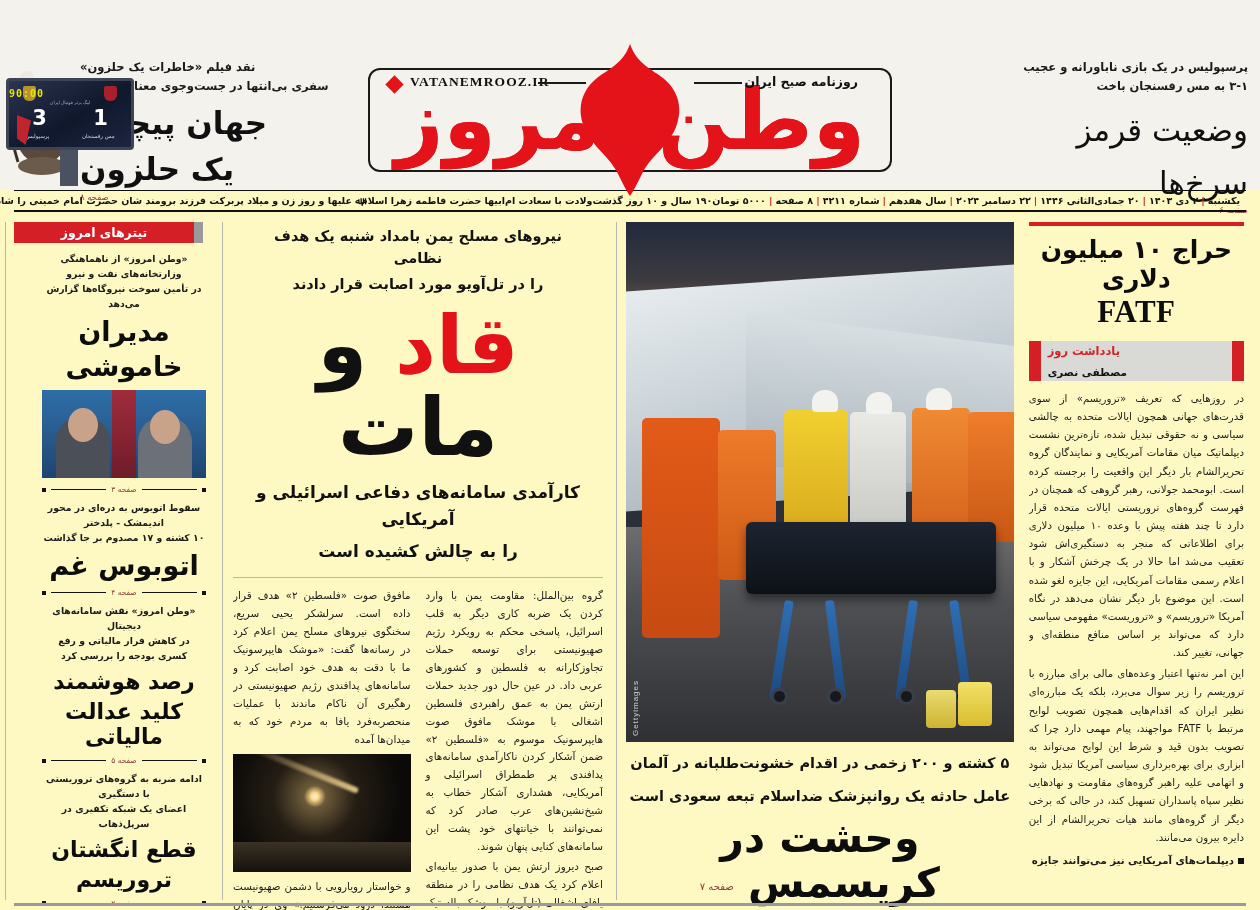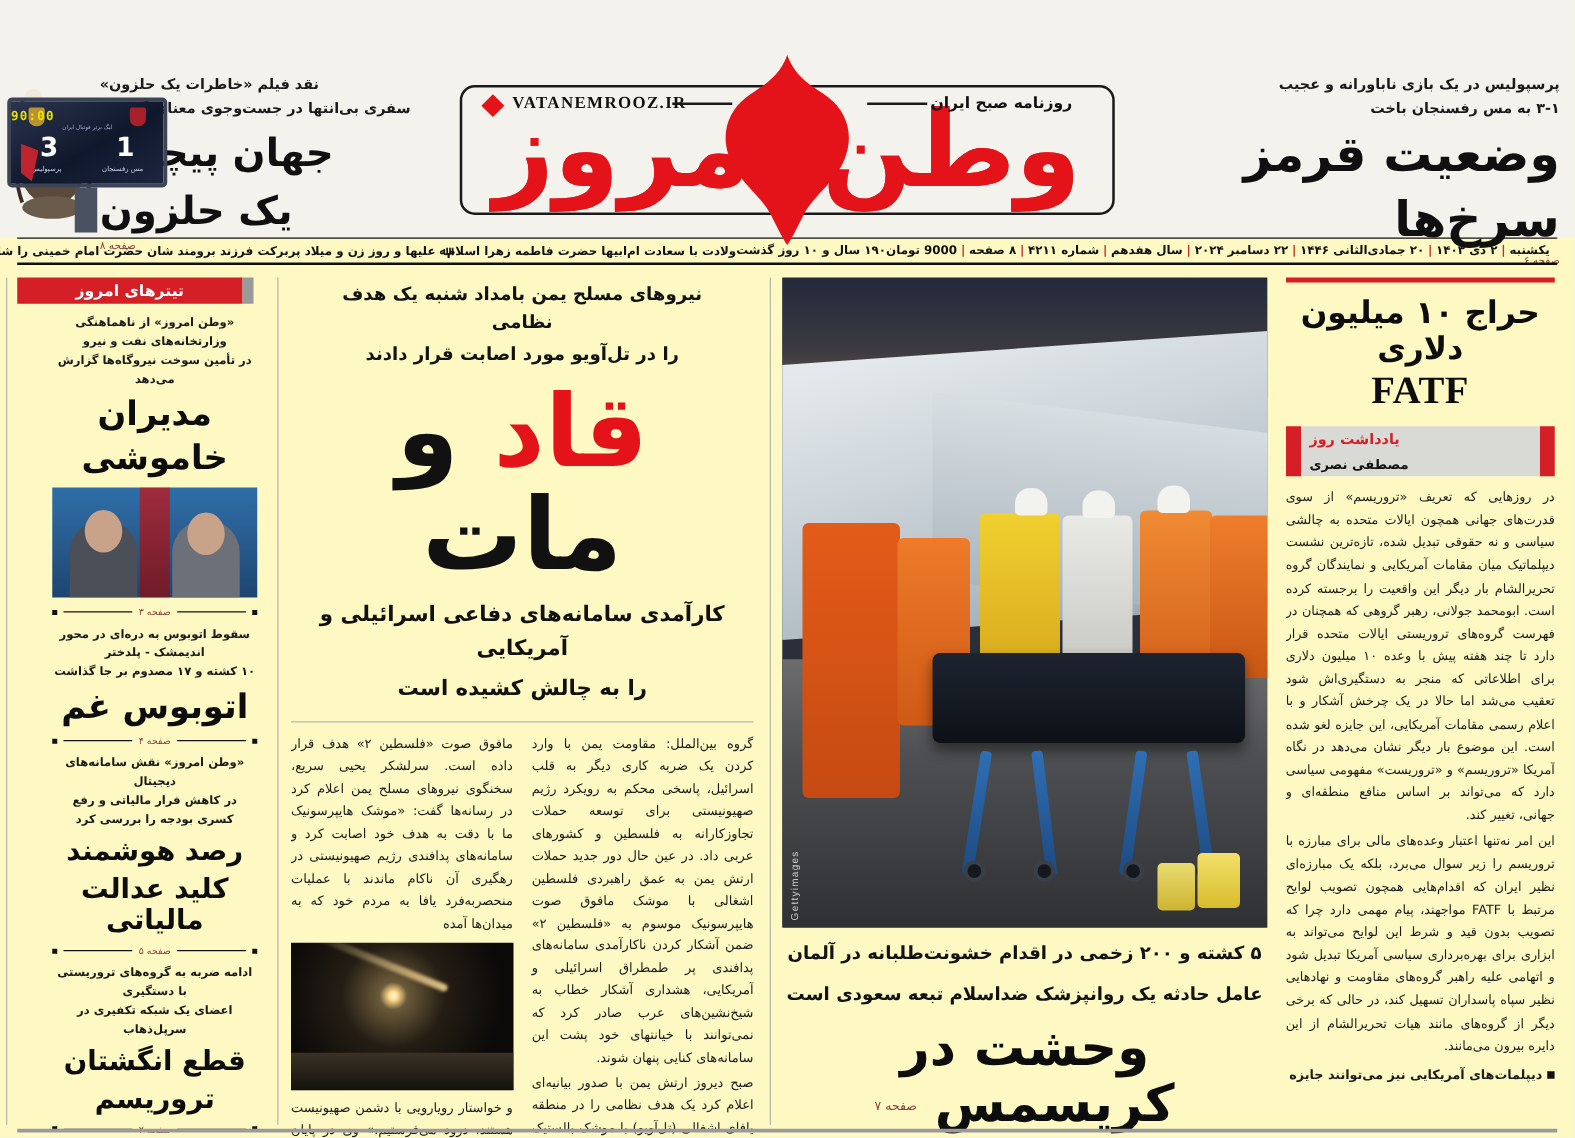--- a/index.html
+++ b/index.html
@@ -148,23 +148,23 @@
     text-align: right;
   }
   .teaser-right .kicker {
     font-size: 11.5px;
     line-height: 1.65;
     color: #1a1a1a;
     font-weight: 700;
     letter-spacing: -0.2px;
   }
   .teaser-right .big {
-    margin-top: 6px;
-    font-size: 39px;
-    font-weight: 700;
+    margin-top: 16px;
+    font-size: 31px;
+    font-weight: 400;
     line-height: 1.18;
     color: #101010;
     letter-spacing: -1px;
   }
   .teaser-right .pagref {
     margin-top: 4px;
     font-size: 8.5px;
     color: #8a3b3b;
     letter-spacing: 0.4px;
   }
@@ -640,21 +640,21 @@
           <span>پرسپولیس</span>
         </div>
         <div class="sb-flag"></div>
       </div>
       <div class="sb-pole"></div>
     </div>
   </div>
 
   <div class="datebar">
     <div class="seg">
-      <span>یکشنبه</span><span class="sep">|</span><span>۲ دی ۱۴۰۳</span><span class="sep">|</span><span>۲۰ جمادی‌الثانی ۱۴۴۶</span><span class="sep">|</span><span>۲۲ دسامبر ۲۰۲۴</span><span class="sep">|</span><span>سال هفدهم</span><span class="sep">|</span><span>شماره ۴۲۱۱</span><span class="sep">|</span><span>۸ صفحه</span><span class="sep">|</span><span>9000 تومان</span>
+      <span>یکشنبه</span><span class="sep">|</span><span>۲ دی ۱۴۰۳</span><span class="sep">|</span><span>۲۰ جمادی‌الثانی ۱۴۴۶</span><span class="sep">|</span><span>۲۲ دسامبر ۲۰۲۴</span><span class="sep">|</span><span>سال هفدهم</span><span class="sep">|</span><span>شماره ۴۲۱۱</span><span class="sep">|</span><span>۸ صفحه</span><span class="sep">|</span><span>۵۰۰۰ تومان</span>
     </div>
     <div class="seg">۱۹۰ سال و ۱۰ روز گذشت</div>
     <div class="seg">ولادت با سعادت ام‌ابیها حضرت فاطمه زهرا اسلام‌ﷲ علیها و روز زن و میلاد پربرکت فرزند برومند شان حضرت امام خمینی را شاد باش می‌گوییم</div>
   </div>
 
   <div class="content">
 
     <div class="sidebar">
       <div class="sb-head">
         <div class="bar"></div>

